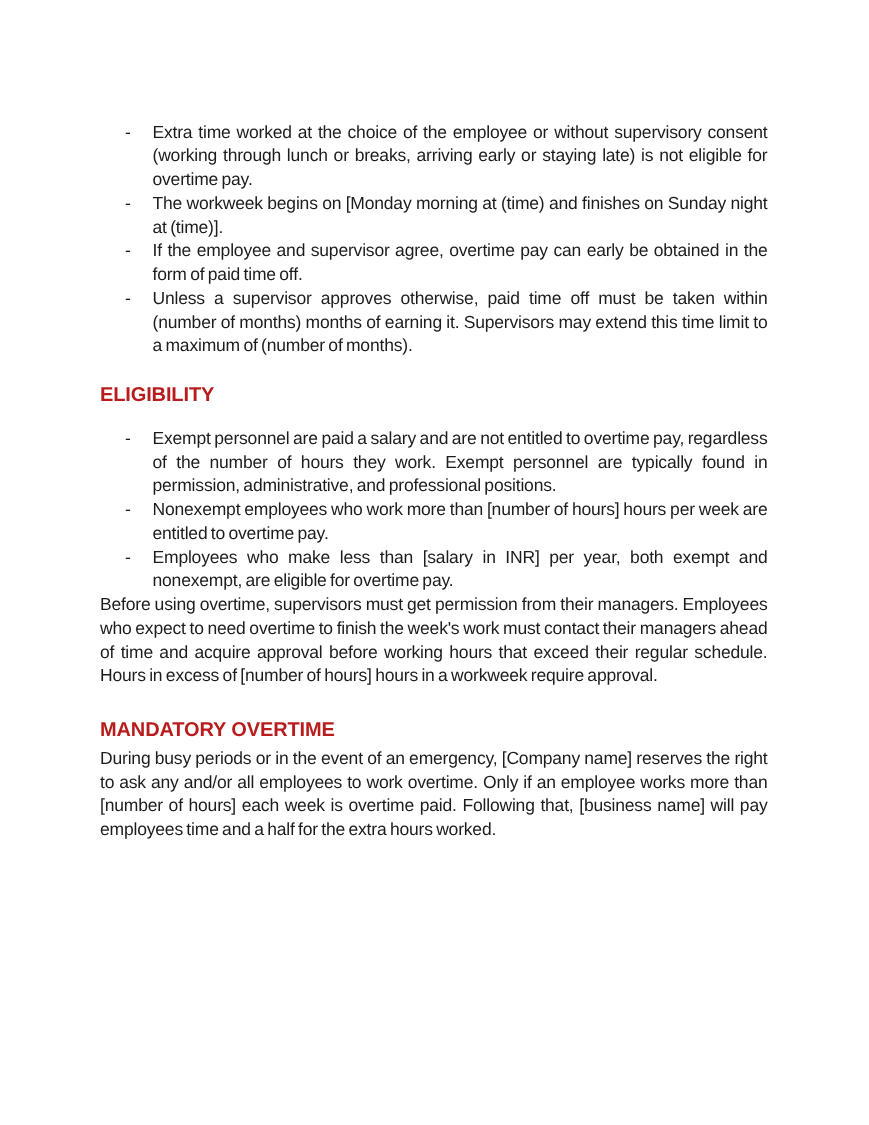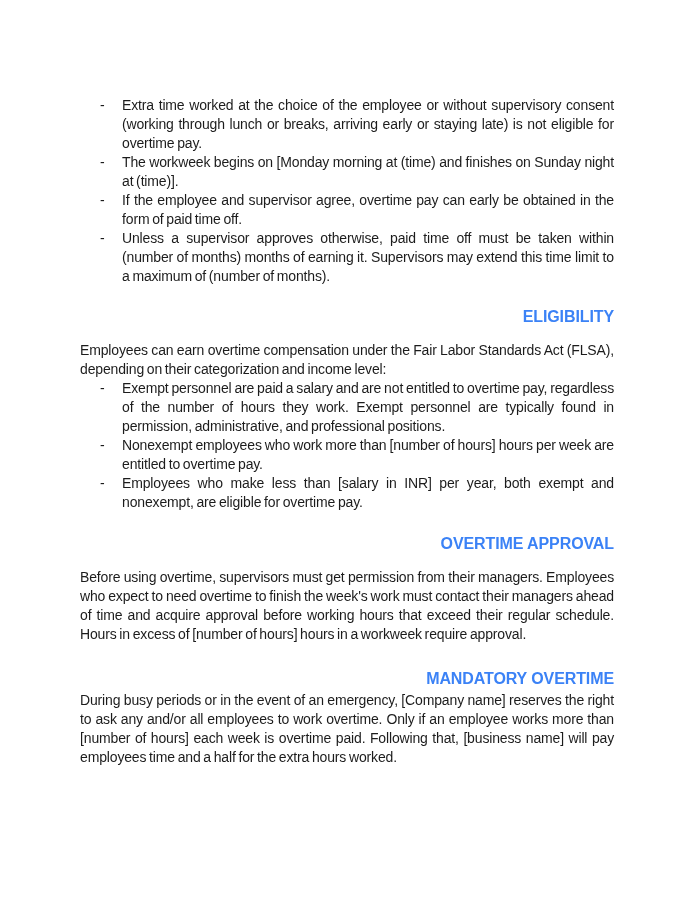--- a/index.html
+++ b/index.html
@@ -47,26 +47,26 @@
     flex: 1 1 auto;
     text-align: justify;
   }
   h2 {
     font-size: 16px;
     line-height: 19px;
     font-weight: bold;
     letter-spacing: -0.1px;
     word-spacing: 0;
     margin: 21px 0 15px 0;
-    text-align: right;
-    color: #3b82f6;
+    text-align: left;
+    color: #b91c1c;
   }
   h2.sec2-h { margin-top: 22px; }
   h2.sec3-h { margin-top: 25px; }
-  h2.tight  { margin-bottom: 3px; margin-left: 20px; }
+  h2.tight  { margin-bottom: 3px; }
   .sec-bullets { margin-top: 21px; }
 </style>
 </head>
 <body>
 
 <div class="page">
   <div class="content">
 
     <ul class="dash-list">
       <li>
@@ -82,38 +82,36 @@
         <span class="li-text">If the employee and supervisor agree, overtime pay can early be obtained in the form of paid time off.</span>
       </li>
       <li>
         <span class="dash">-</span>
         <span class="li-text">Unless a supervisor approves otherwise, paid time off must be taken within (number of months) months of earning it. Supervisors may extend this time limit to a maximum of (number of months).</span>
       </li>
     </ul>
 
     <h2>ELIGIBILITY</h2>
 
-    <p>Employees can earn overtime compensation under the Fair Labor Standards Act (FLSA), depending on their categorization and income level:</p>
 
     <ul class="dash-list sec-bullets">
       <li>
         <span class="dash">-</span>
         <span class="li-text">Exempt personnel are paid a salary and are not entitled to overtime pay, regardless of the number of hours they work. Exempt personnel are typically found in permission, administrative, and professional positions.</span>
       </li>
       <li>
         <span class="dash">-</span>
         <span class="li-text">Nonexempt employees who work more than [number of hours] hours per week are entitled to overtime pay.</span>
       </li>
       <li>
         <span class="dash">-</span>
         <span class="li-text">Employees who make less than [salary in INR] per year, both exempt and nonexempt, are eligible for overtime pay.</span>
       </li>
     </ul>
 
-    <h2 class="sec2-h">OVERTIME APPROVAL</h2>
 
     <p>Before using overtime, supervisors must get permission from their managers. Employees who expect to need overtime to finish the week's work must contact their managers ahead of time and acquire approval before working hours that exceed their regular schedule. Hours in excess of [number of hours] hours in a workweek require approval.</p>
 
     <h2 class="sec3-h tight">MANDATORY OVERTIME</h2>
 
     <p>During busy periods or in the event of an emergency, [Company name] reserves the right to ask any and/or all employees to work overtime. Only if an employee works more than [number of hours] each week is overtime paid. Following that, [business name] will pay employees time and a half for the extra hours worked.</p>
 
   </div>
 </div>
 

